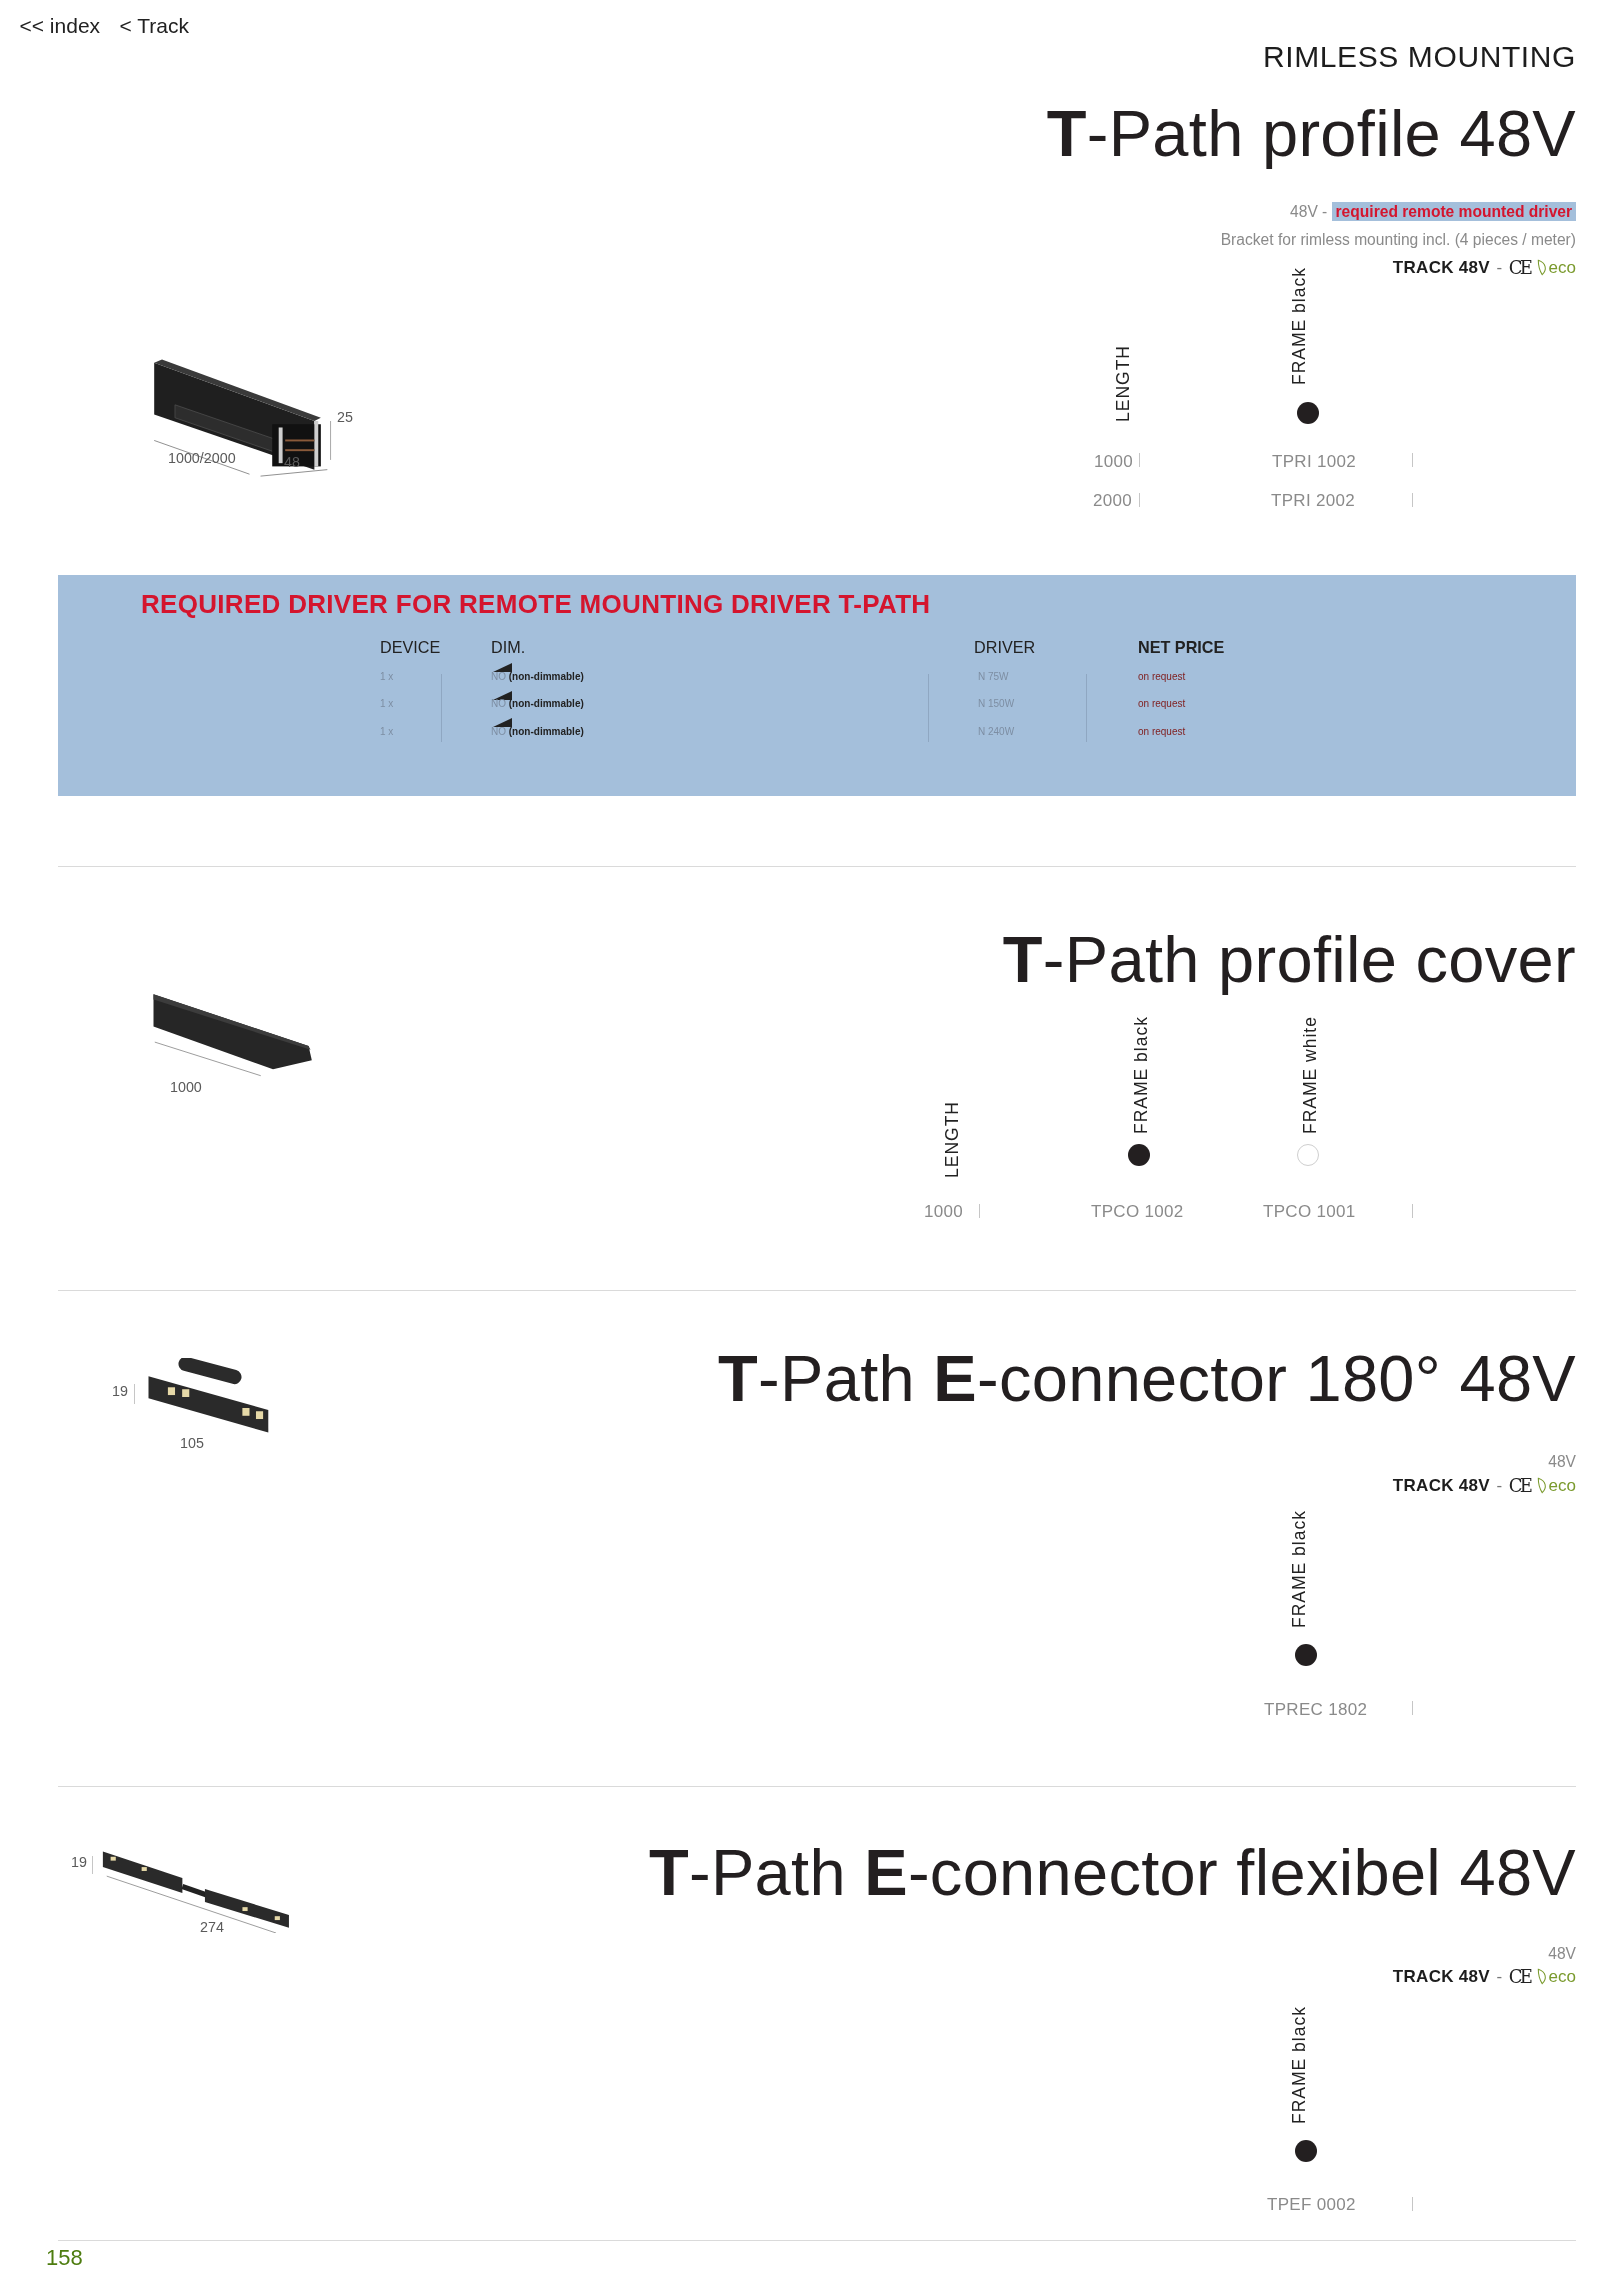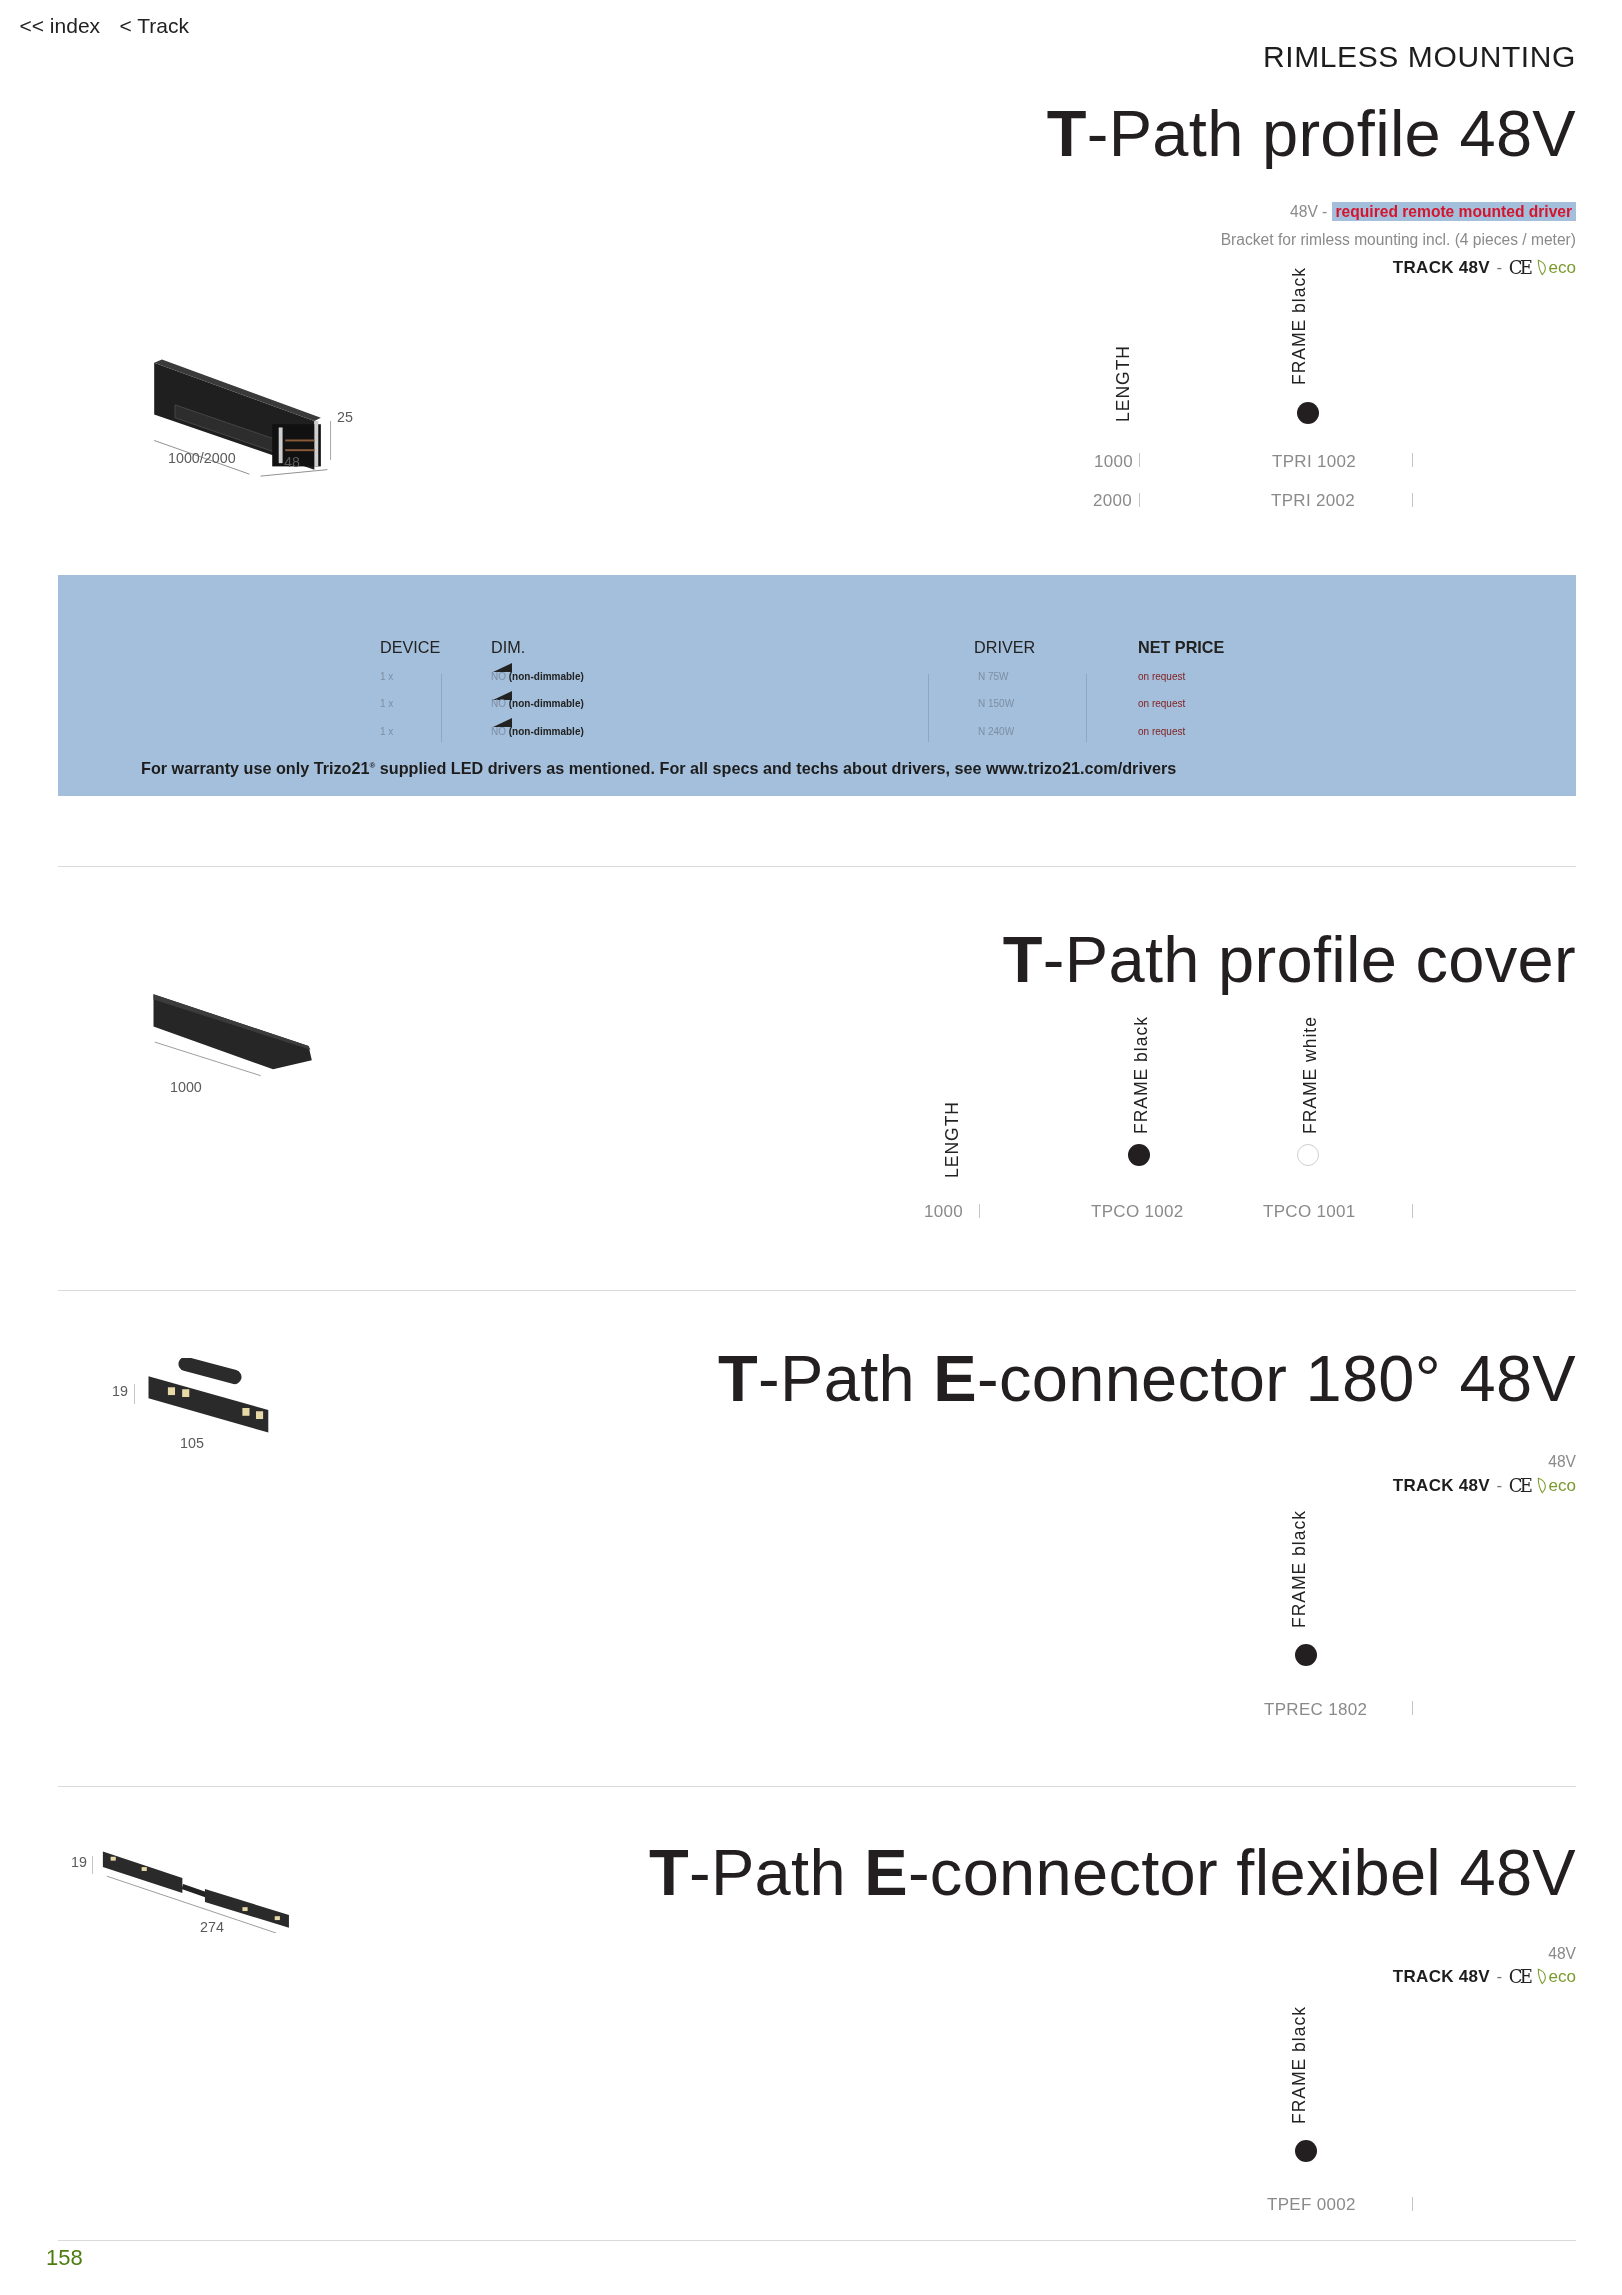--- a/index.html
+++ b/index.html
@@ -102,20 +102,21 @@
 <div class="abs tick" style="left:1139px; top:453px;"></div>
 <div class="abs cell" style="left:1272px; top:452px;">TPRI 1002</div>
 <div class="abs tick" style="left:1412px; top:453px;"></div>
 
 <div class="abs cell" style="left:1093px; top:491px;">2000</div>
 <div class="abs tick" style="left:1139px; top:493px;"></div>
 <div class="abs cell" style="left:1271px; top:491px;">TPRI 2002</div>
 <div class="abs tick" style="left:1412px; top:493px;"></div>
 
 <div class="abs driver-box">
+  <div class="abs driver-title">REQUIRED DRIVER FOR REMOTE MOUNTING DRIVER T-PATH</div>
 
   <div class="abs th" style="left:322px; top:63px;">DEVICE</div>
   <div class="abs th" style="left:433px; top:63px;">DIM.</div>
   <div class="abs th" style="left:916px; top:63px;">DRIVER</div>
   <div class="abs th bold" style="left:1080px; top:63px;">NET PRICE</div>
 
   <div class="abs vsep" style="left:383px; top:99px; height:68px;"></div>
   <div class="abs vsep" style="left:870px; top:99px; height:68px;"></div>
   <div class="abs vsep" style="left:1028px; top:99px; height:68px;"></div>
 
@@ -130,21 +131,20 @@
   <div class="abs td" style="left:433px; top:123px;"><span>NO</span> <span class="nd">(non-dimmable)</span></div>
   <div class="abs td" style="left:920px; top:123px;">N 150W</div>
   <div class="abs td dark" style="left:1080px; top:123px;">on request</div>
 
   <div class="abs td" style="left:322px; top:151px;">1 x</div>
   <div class="abs dim-tri" style="left:435px; top:143px;"></div>
   <div class="abs td" style="left:433px; top:151px;"><span>NO</span> <span class="nd">(non-dimmable)</span></div>
   <div class="abs td" style="left:920px; top:151px;">N 240W</div>
   <div class="abs td dark" style="left:1080px; top:151px;">on request</div>
 
-  <div class="abs warranty"><span>For warranty use only Trizo21</span><sup>®</sup><span> supplied LED drivers as mentioned.  For all specs and techs about drivers, see www.trizo21.com/drivers</span></div>
 </div>
 
 <div class="abs divider" style="top:866px;"></div>
 
 <div class="abs big-title" style="top:922px;"><b>T</b><span>-Path profile cover</span></div>
 
 <svg class="abs" style="left:153px; top:993px;" width="169" height="84" viewBox="0 0 260 130">
   <polygon points="0,2 240,82 245,104 185,118 0,52" fill="#262626"></polygon>
   <polygon points="0,2 240,82 243,88 0,10" fill="#3c3c3c"></polygon>
   <line x1="2" y1="76" x2="166" y2="128" stroke="#666" stroke-width="1"></line>

